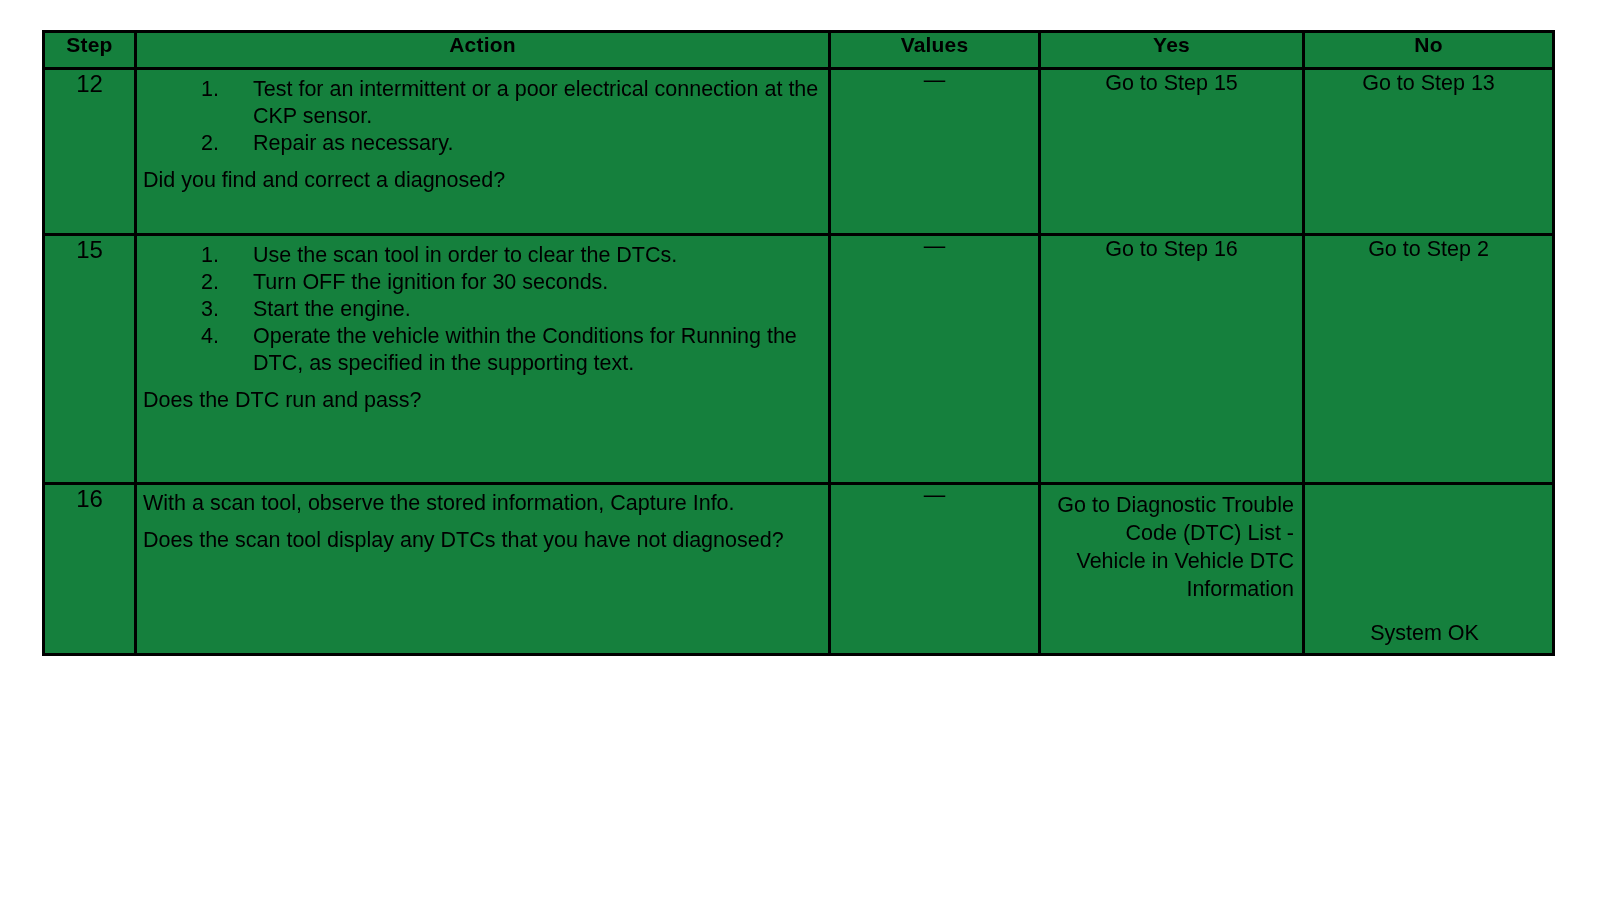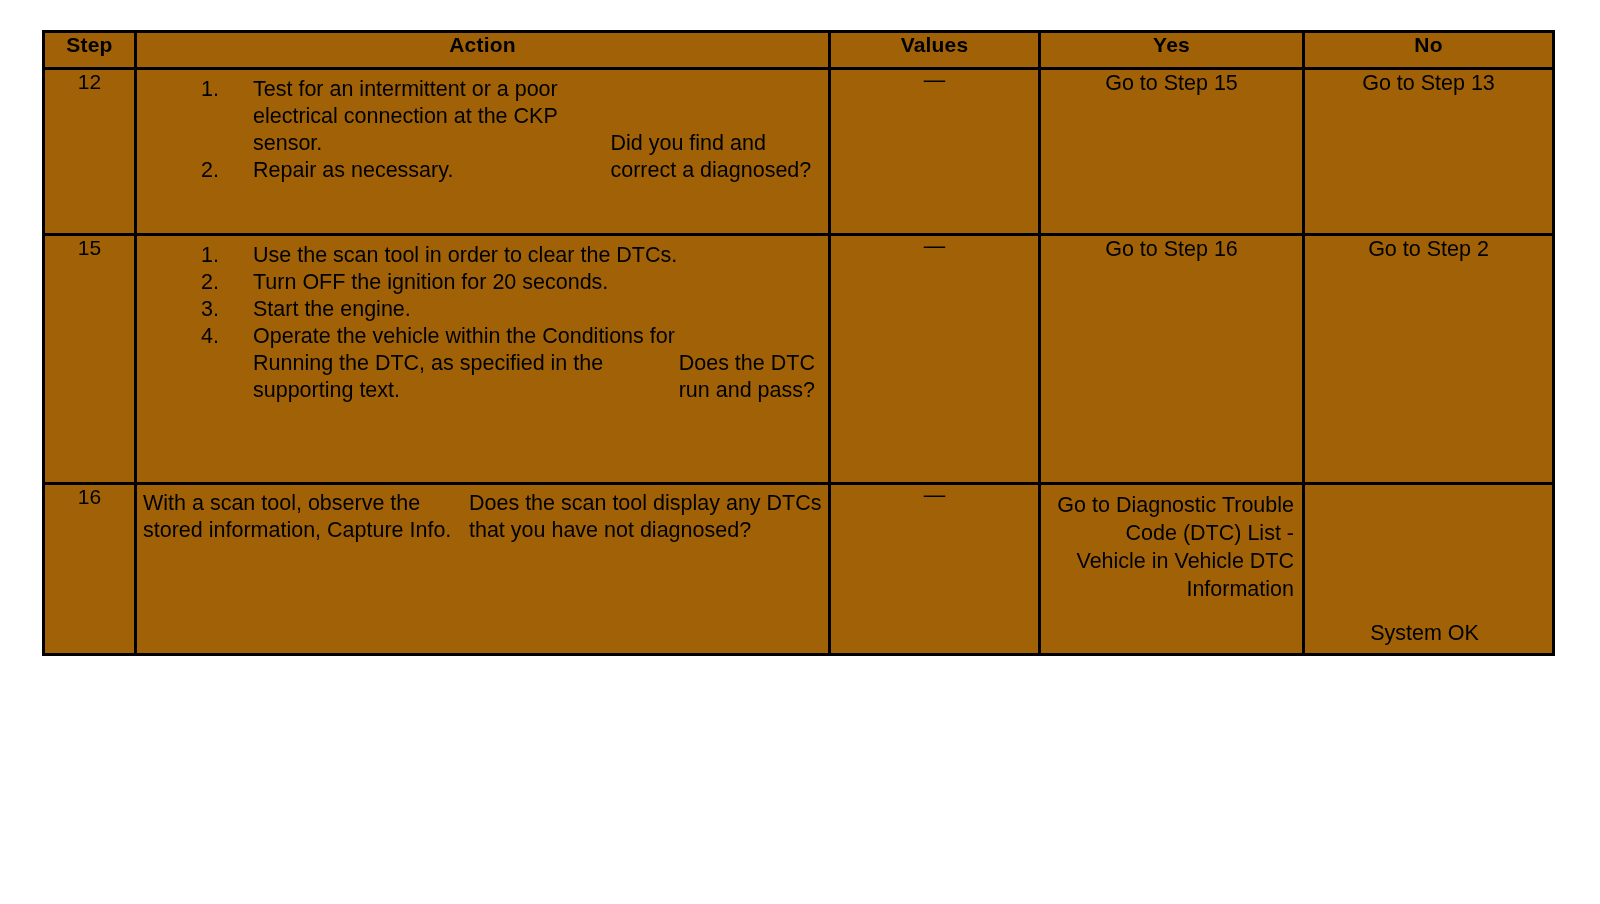--- a/index.html
+++ b/index.html
@@ -33,21 +33,21 @@
     background: #ffffff;
   }
 
   table.diag, table.diag th, table.diag td {
     border: 3px solid #000000;
   }
 
   table.diag th, table.diag td {
     padding: 0;
     vertical-align: top;
-    background: #a16207;
+    background: #15803d;
   }
 
   
   col.c-step   { width: 92px;  }
   col.c-action { width: 694px; }
   col.c-values { width: 210px; }
   col.c-yes    { width: 264px; }
   col.c-no     { width: 250px; }
 
   
@@ -57,36 +57,36 @@
     vertical-align: middle;
     font-size: 21px;
     font-weight: bold;
     letter-spacing: 0.2px;
   }
 
   
   td.step {
     text-align: center;
     vertical-align: middle;
-    font-size: 21px;
+    font-size: 24px;
     font-weight: normal;
   }
 
   
   td.action {
     position: relative;
     padding: 0;
   }
   .action-inner {
     position: relative;
     height: 100%;
     box-sizing: border-box;
     padding: 5px 6px 4px 6px;
     display: flex;
-    flex-direction: row;
+    flex-direction: column;
   }
   .act-lead {
     font-size: 21.5px;
     line-height: 27px;
     white-space: pre-wrap;
   }
   ol.act-list {
     margin: 1px 0 0 0;
     padding: 0 0 0 0;
     list-style: none;
@@ -209,21 +209,21 @@
       </tr>
 
 
 
       <tr style="height:249px;">
         <td class="step">15</td>
         <td class="action">
           <div class="action-inner">
             <ol class="act-list">
               <li>Use the scan tool in order to clear the DTCs.</li>
-              <li>Turn OFF the ignition for 20 seconds.</li>
+              <li>Turn OFF the ignition for 30 seconds.</li>
               <li>Start the engine.</li>
               <li>Operate the vehicle within the Conditions for Running the DTC, as specified in the supporting text.</li>
             </ol>
             <div class="act-spacer"></div>
             <div class="act-question">Does the DTC run and pass?</div>
           </div>
         </td>
         <td class="values">
           <span class="emdash">—</span>
         </td>

